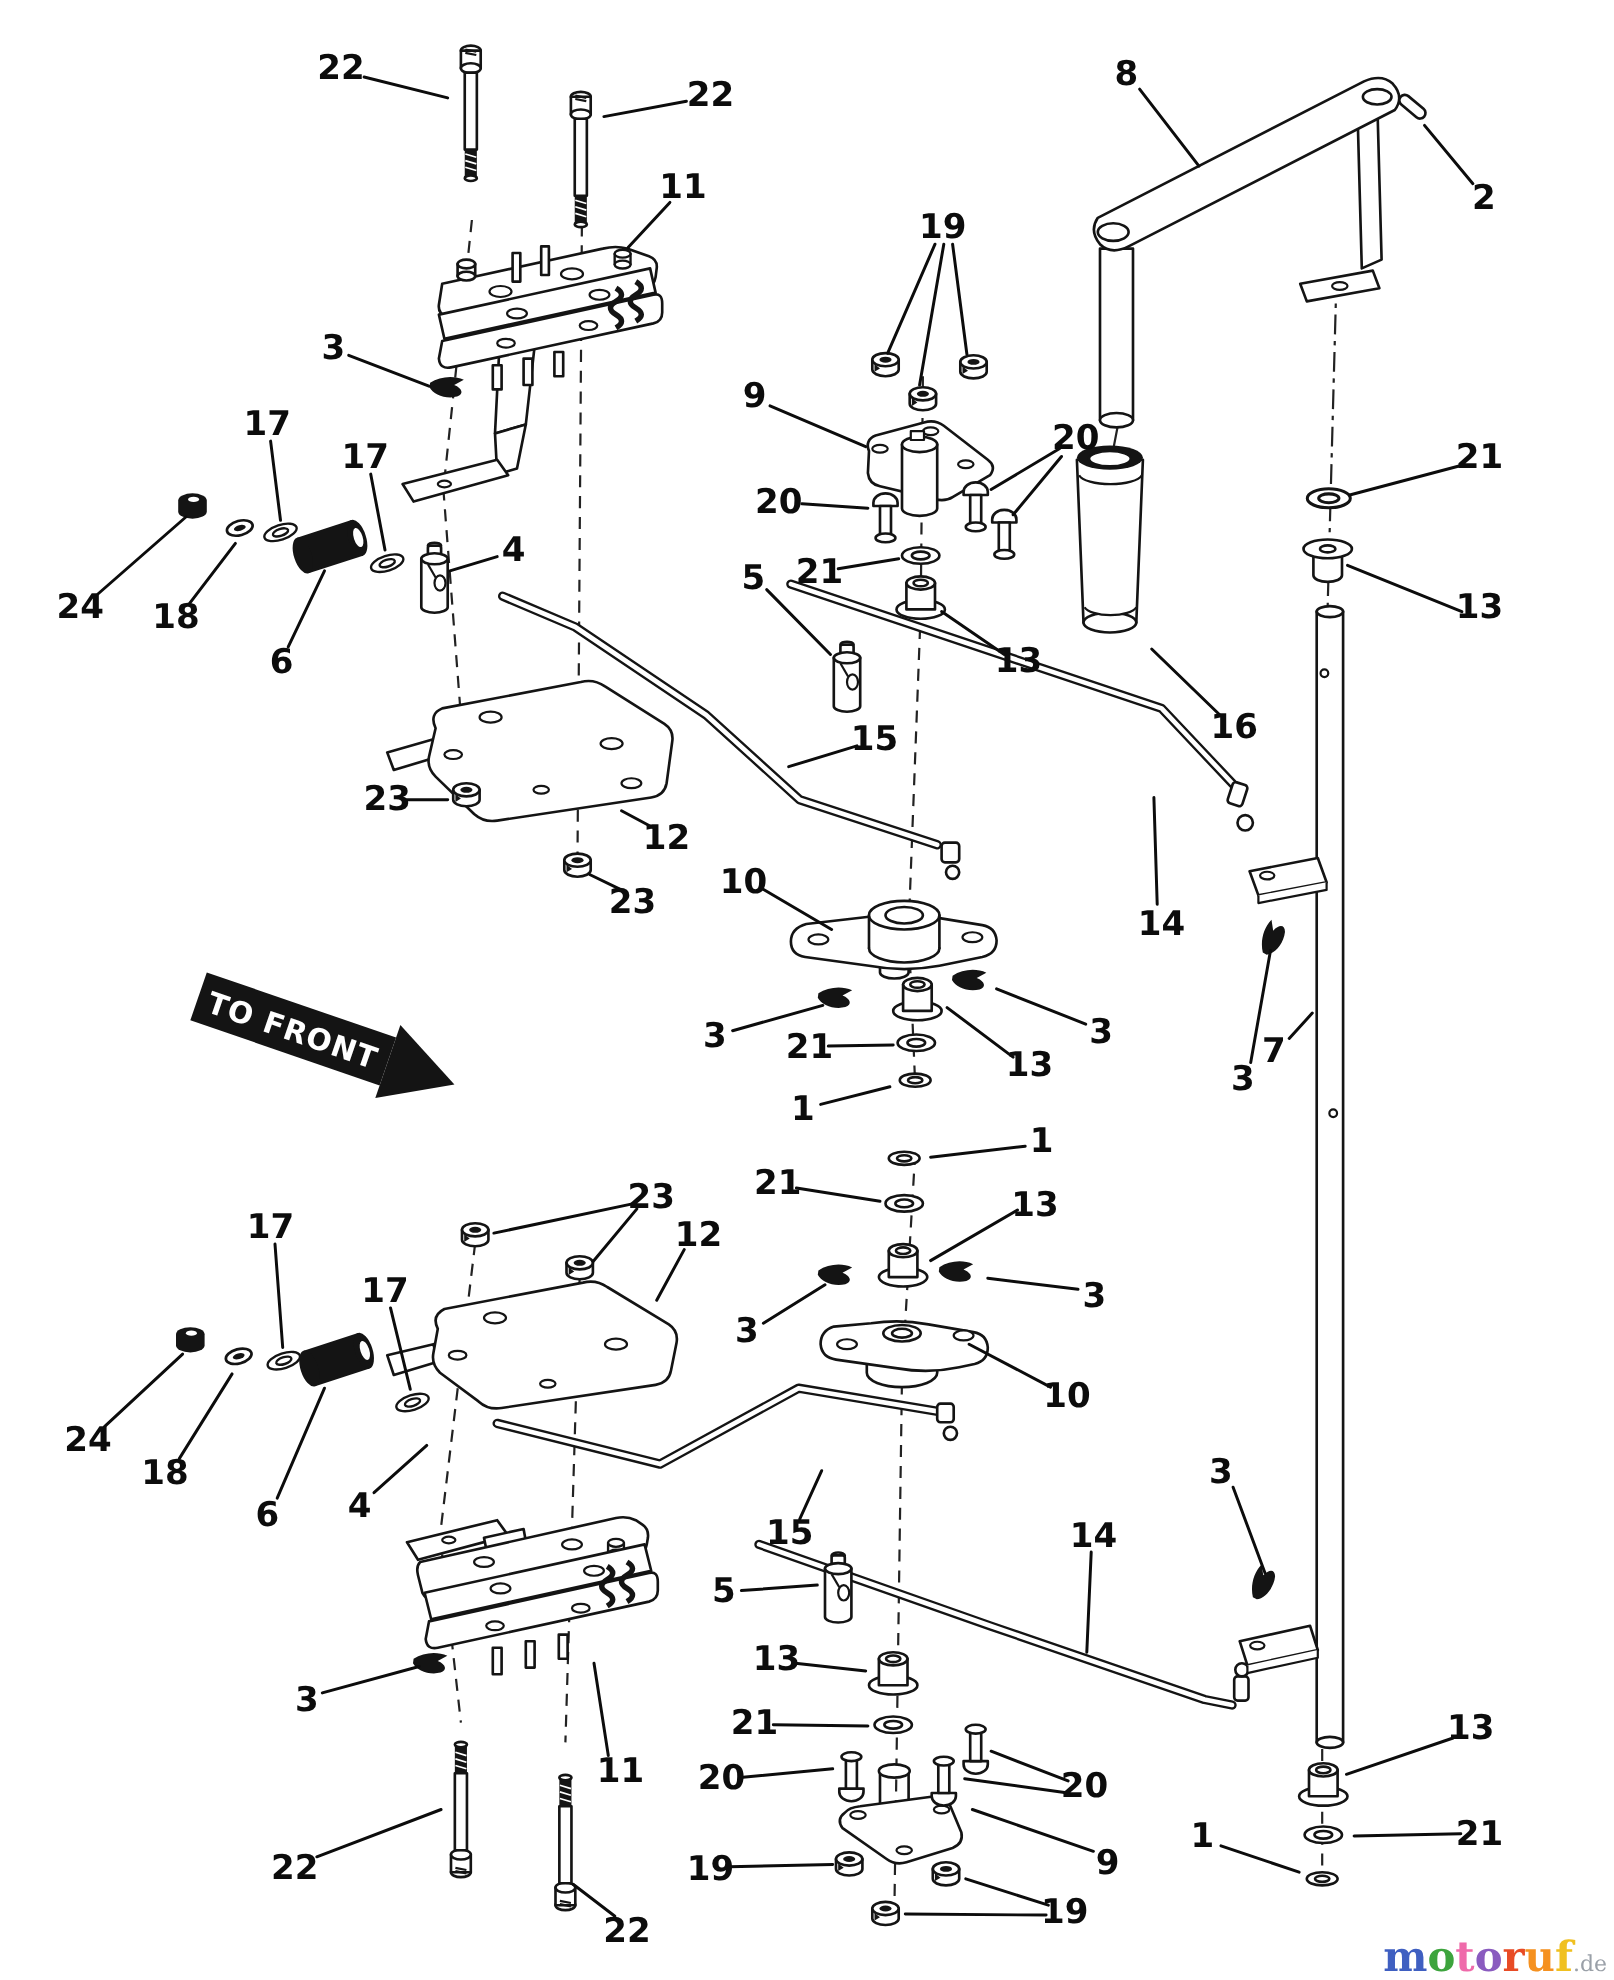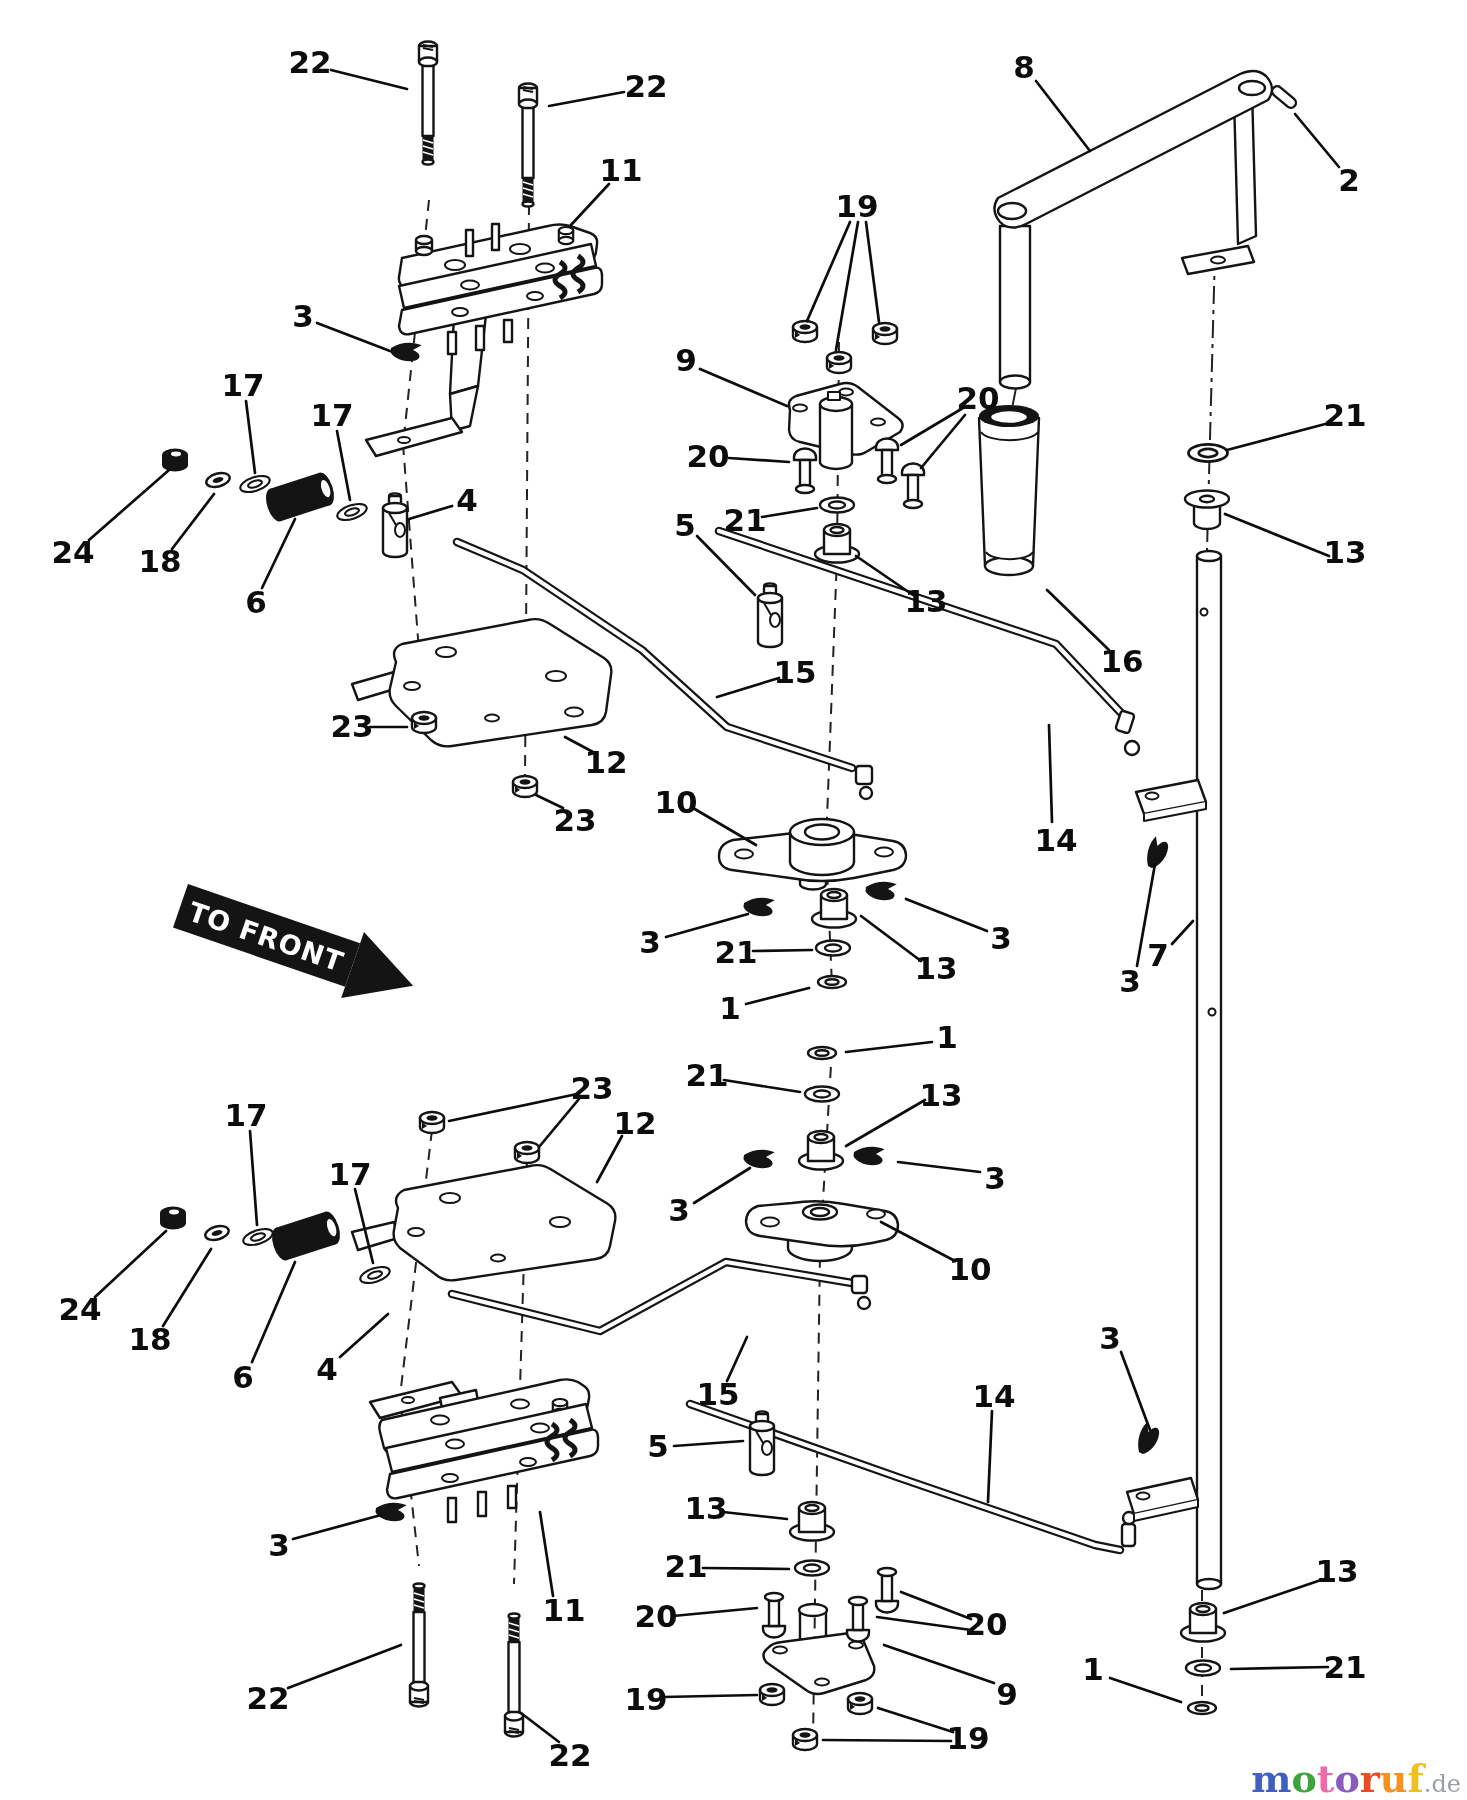--- a/index.html
+++ b/index.html
@@ -13,21 +13,21 @@
   .dash{fill:none;stroke:#222;stroke-width:2;stroke-dasharray:11 8;}
   .dashdot{fill:none;stroke:#222;stroke-width:2;stroke-dasharray:18 6 4 6;}
   .rodO{fill:none;stroke:#141414;stroke-width:8.5;stroke-linejoin:round;stroke-linecap:round;}
   .rodI{fill:none;stroke:#fff;stroke-width:4.2;stroke-linejoin:round;stroke-linecap:round;}
   .leader{stroke:#0c0c0c;stroke-width:2.7;stroke-linecap:round;}
   #callouts text{font:700 31px "DejaVu Sans",sans-serif;fill:#0c0c0c;
                  text-anchor:middle;dominant-baseline:central;}
   .tofront-text{font:700 27px "DejaVu Sans",sans-serif;fill:#fff;letter-spacing:1px;}
   #watermark{position:absolute;right:6px;bottom:2px;
              font-family:"DejaVu Serif",serif;font-weight:700;font-size:38px;line-height:1;}
-  #watermark .suffix{font-size:24px;font-weight:400;}
+  #watermark .suffix{font-size:20px;font-weight:400;}
 </style>
 </head>
 <body>
 
 <div id="stage">
 <svg width="1467" height="1800" viewBox="0 0 1467 1800">
   <defs>
     <g id="washer">
       <ellipse class="ln" rx="17" ry="7.5"></ellipse>
           <ellipse class="ln" rx="8" ry="3.5"></ellipse>

